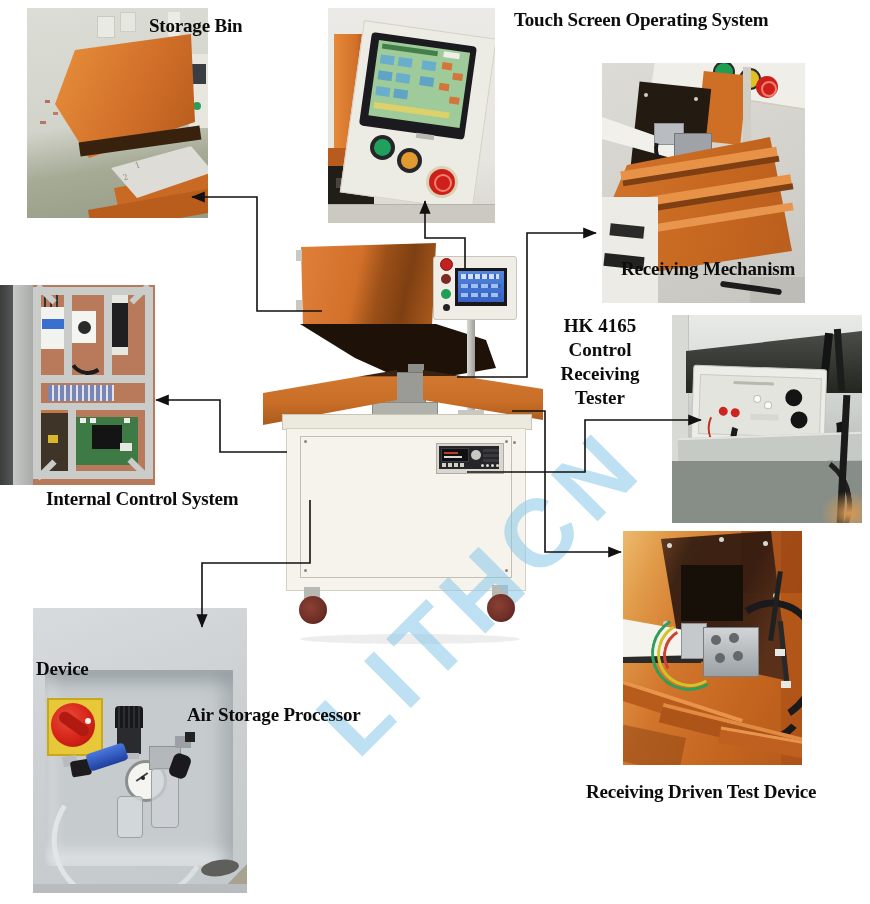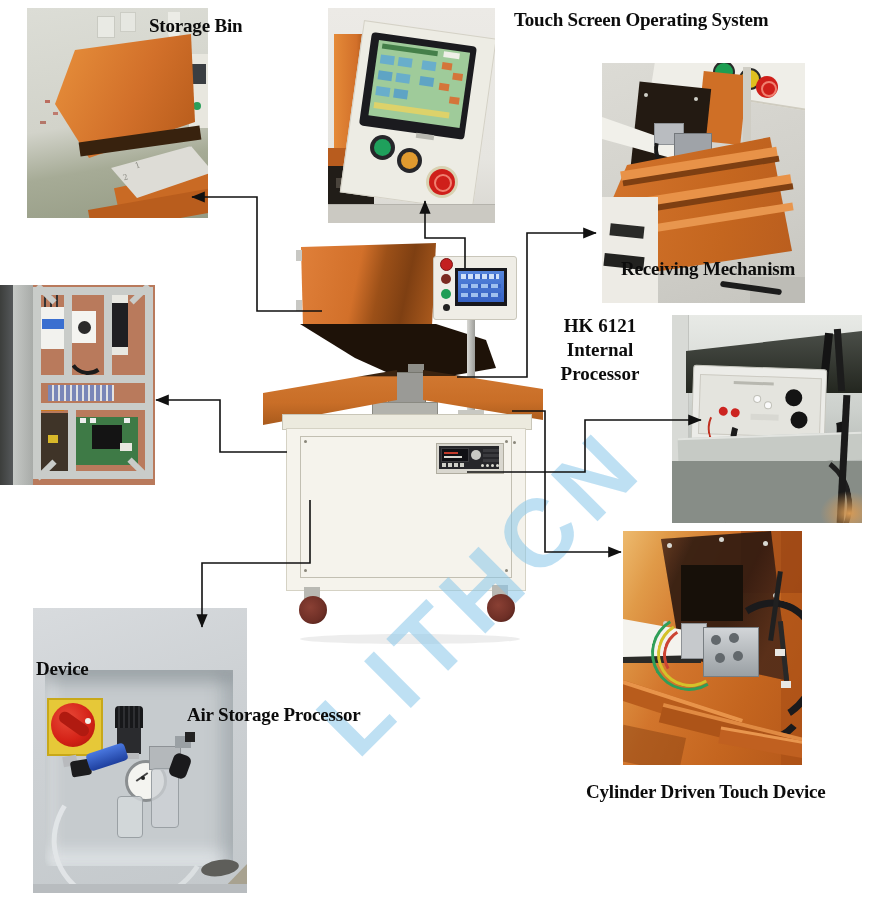--- a/index.html
+++ b/index.html
@@ -304,21 +304,23 @@
     <polyline points="467,472 585,472 585,420 701,420" fill="none" stroke="#111" stroke-width="1.6" marker-end="url(#ah)"></polyline>
     <polyline points="287,452 220,452 220,400 156,400" fill="none" stroke="#111" stroke-width="1.6" marker-end="url(#ah)"></polyline>
     <polyline points="310,500 310,563 202,563 202,627" fill="none" stroke="#111" stroke-width="1.6" marker-end="url(#ah)"></polyline>
     <polyline points="512,411 545,411 545,552 621,552" fill="none" stroke="#111" stroke-width="1.6" marker-end="url(#ah)"></polyline>
   </svg>
 
   <div class="lbl" style="left:149px;top:15px">Storage Bin</div>
   <div class="lbl" style="left:621px;top:258px">Receiving Mechanism</div>
   <div class="lbl" style="left:514px;top:9px">Touch Screen Operating System</div>
   <div class="a" style="left:530px;top:314px;width:140px;text-align:center;z-index:9;font-weight:bold;font-size:19px;color:#0c0c0c;line-height:24px">
-    <div>HK 6121</div>
-    <div>Internal</div>
-    <div>Processor</div>
-  </div>
+    <div>HK 4165</div>
+    <div>Control</div>
+    <div>Receiving</div>
+    <div>Tester</div>
+  </div>
+  <div class="lbl" style="left:46px;top:488px">Internal Control System</div>
   <div class="lbl" style="left:36px;top:658px">Device</div>
   <div class="lbl" style="left:187px;top:704px">Air Storage Processor</div>
-  <div class="lbl" style="left:586px;top:781px">Cylinder Driven Touch Device</div>
+  <div class="lbl" style="left:586px;top:781px">Receiving Driven Test Device</div>
 
 </div>
 
 </body></html>

